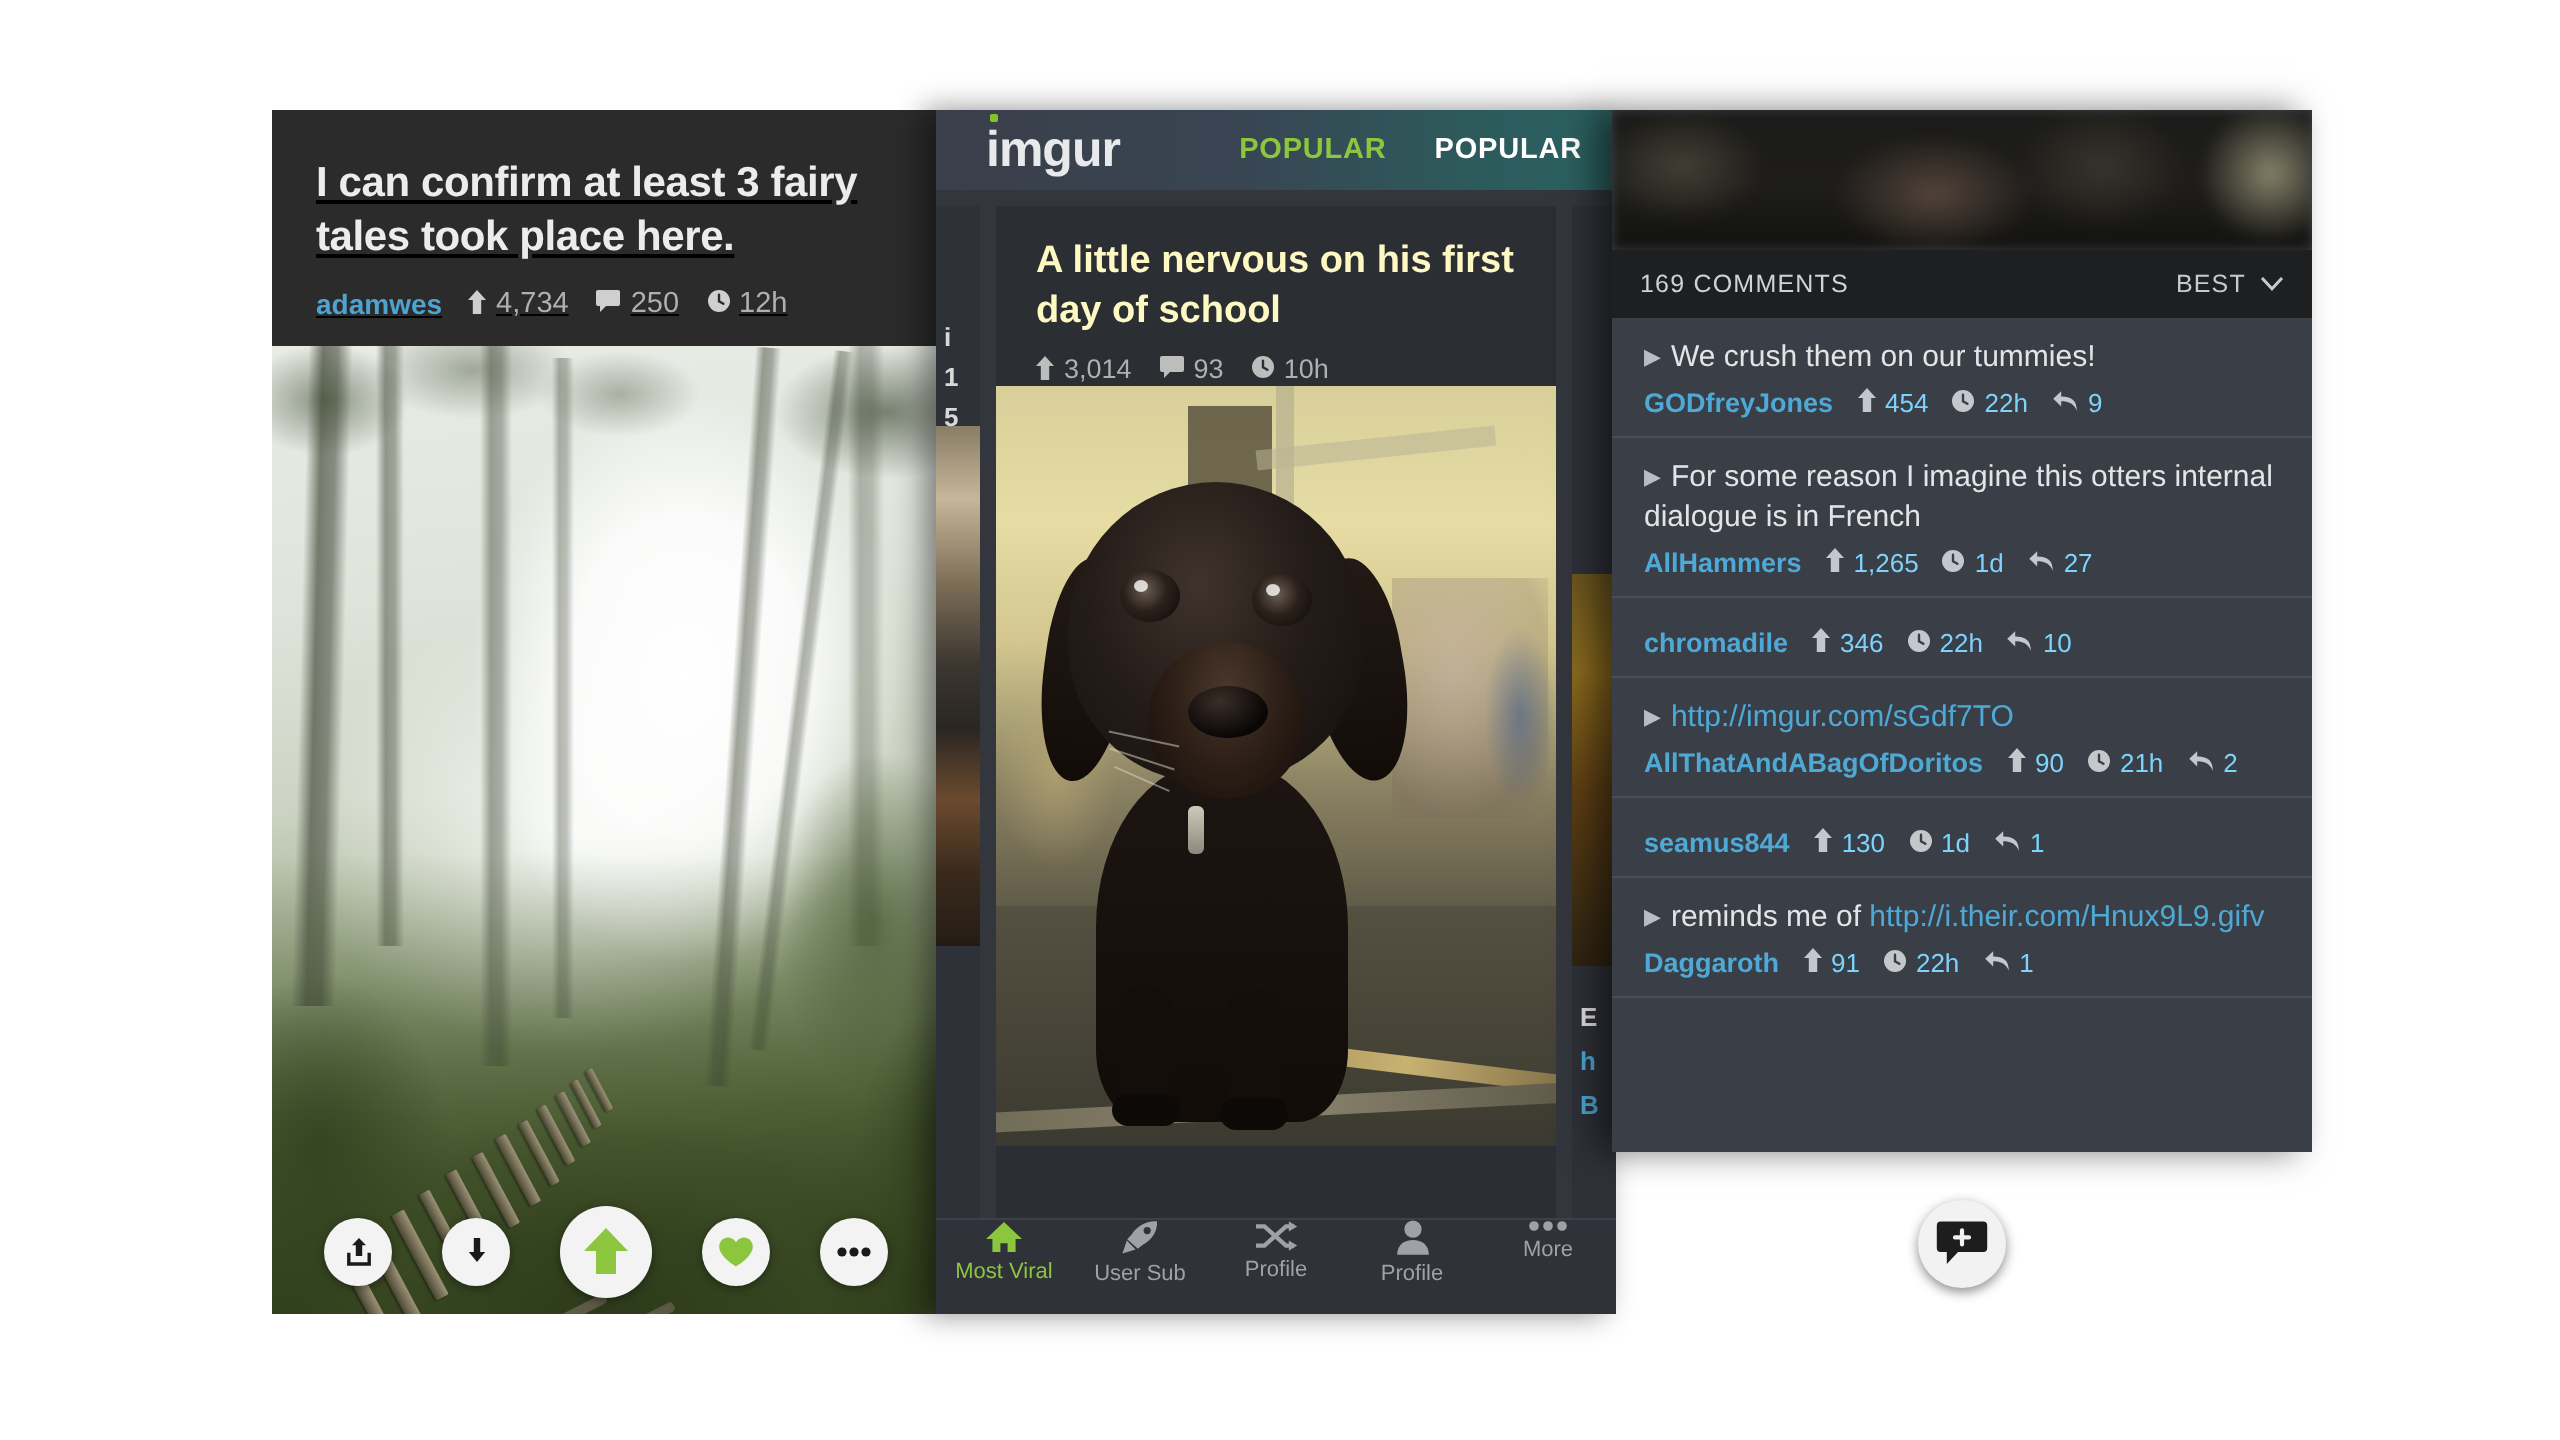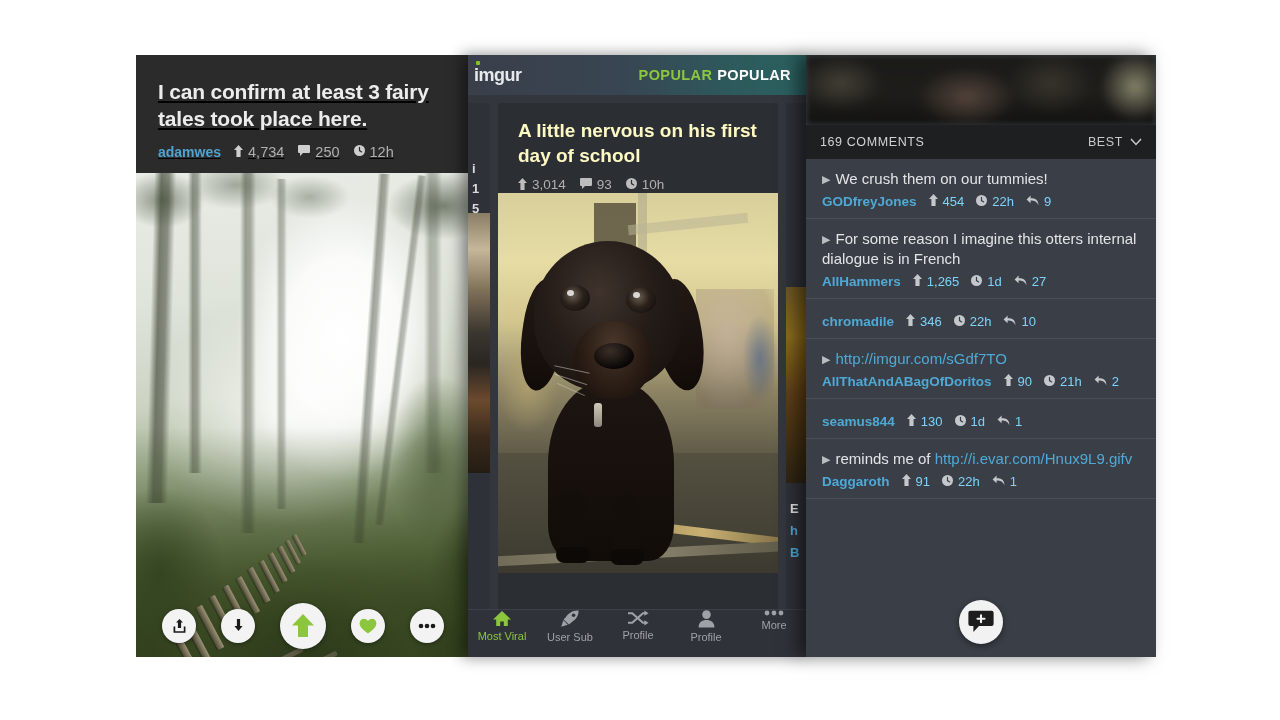--- a/index.html
+++ b/index.html
@@ -95,28 +95,28 @@
     position:absolute; left:468px; top:55px; width:340px; height:602px;
     background:#33363d; overflow:hidden;
     box-shadow:-6px 0 14px rgba(0,0,0,.45);
   }
   .c-topbar {
     position:relative; height:40px; width:340px;
     background:linear-gradient(to right,#3a3f4a 0%, #384552 45%, #2d5a5c 78%, #2b6160 100%);
     display:flex; align-items:center;
   }
   .imgur-logo {
-    position:relative; margin-left:6px; color:#e7e9ea; font-size:18px;
+    position:relative; margin-left:25px; color:#e7e9ea; font-size:25px;
     font-weight:bold; letter-spacing:-0.5px;
   }
   .logo-dot {
     position:absolute; left:2px; top:-4px; width:4px; height:4px;
     background:#85c226; border-radius:1px;
   }
-  .c-navs { margin-left:auto; display:flex; gap:5px; padding-right:17px; }
+  .c-navs { margin-left:auto; display:flex; gap:24px; padding-right:17px; }
   .nav-pop { color:#8cc63f; font-size:14.5px; font-weight:bold; letter-spacing:.4px; }
   .nav-new { color:#ffffff; font-size:14.5px; font-weight:bold; letter-spacing:.4px; }
 
   
   .peek {
     position:absolute; top:48px; width:22px; height:512px; background:#2e3138;
     border-radius:2px; overflow:hidden;
   }
   .peek-l { left:0; }
   .peek-photo-l {
@@ -207,21 +207,21 @@
     position:absolute; left:0; bottom:0; width:340px; height:48px;
     background:#2f3238; display:flex; align-items:flex-start;
     border-top:1px solid #3c4048;
   }
   .bn-item { flex:1; display:flex; flex-direction:column; align-items:center; gap:3px; }
   .bn-label { font-size:11px; color:#9ea1a6; }
   .bn-item.active .bn-label { color:#8cc63f; }
 
   
   #right-panel {
-    position:absolute; left:806px; top:55px; width:350px; height:602px;
+    position:absolute; left:806px; top:55px; width:350px; height:521px;
     background:#3a3f47; overflow:hidden;
     box-shadow:-8px 0 16px rgba(0,0,0,.5);
   }
   .r-blur {
     position:absolute; left:0; top:0; width:350px; height:70px;
     background:
       radial-gradient(ellipse 60px 40px at 10% 40%, rgba(70,66,56,.9), transparent 70%),
       radial-gradient(ellipse 70px 42px at 46% 60%, rgba(92,74,64,.85), transparent 72%),
       radial-gradient(ellipse 60px 44px at 70% 40%, rgba(58,54,46,.9), transparent 72%),
       radial-gradient(ellipse 50px 50px at 94% 45%, rgba(150,146,118,.85), transparent 70%),
@@ -654,21 +654,21 @@
             <span class="gl"><svg width="13" height="11" viewBox="0 0 13 11">
                   <path d="M4.6 0.6 L0.6 4.4 L4.6 8.2 V5.6 C8.4 5.6 11 6.8 12.4 10.4 C12.4 5 9.6 3.2 4.6 3.2 Z" fill="#c4c7cb"></path>
                 </svg></span>
             <span>1</span>
           </span>
         </div>
       </div>
 
       <div class="cmt">
         <div class="cmt-body">
-          <span class="car">▶</span><span>reminds me of </span><span class="lnk">http://i.evar.com/Hnux9L9.gifv</span>
+          <span class="car">▶</span><span>reminds me of </span><span class="lnk">http://i.their.com/Hnux9L9.gifv</span>
         </div>
         <div class="cmt-meta">
           <span class="cmt-user">Daggaroth</span>
           <span class="mstat">
             <span class="gl"><svg width="9" height="12" viewBox="0 0 9 12">
                   <path d="M4.5 0 L9 5 H6.6 V12 H2.4 V5 H0 Z" fill="#c4c7cb"></path>
                 </svg></span>
             <span>91</span>
           </span>
           <span class="mstat">

